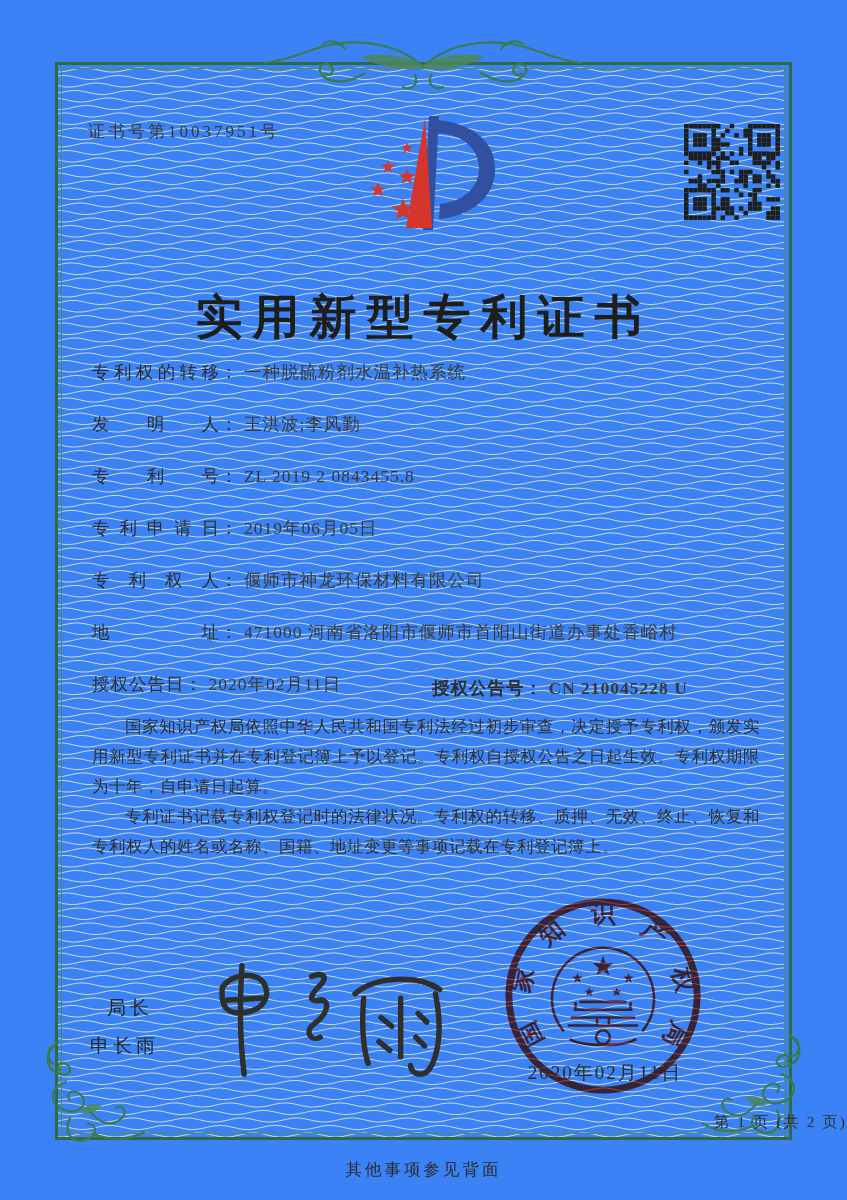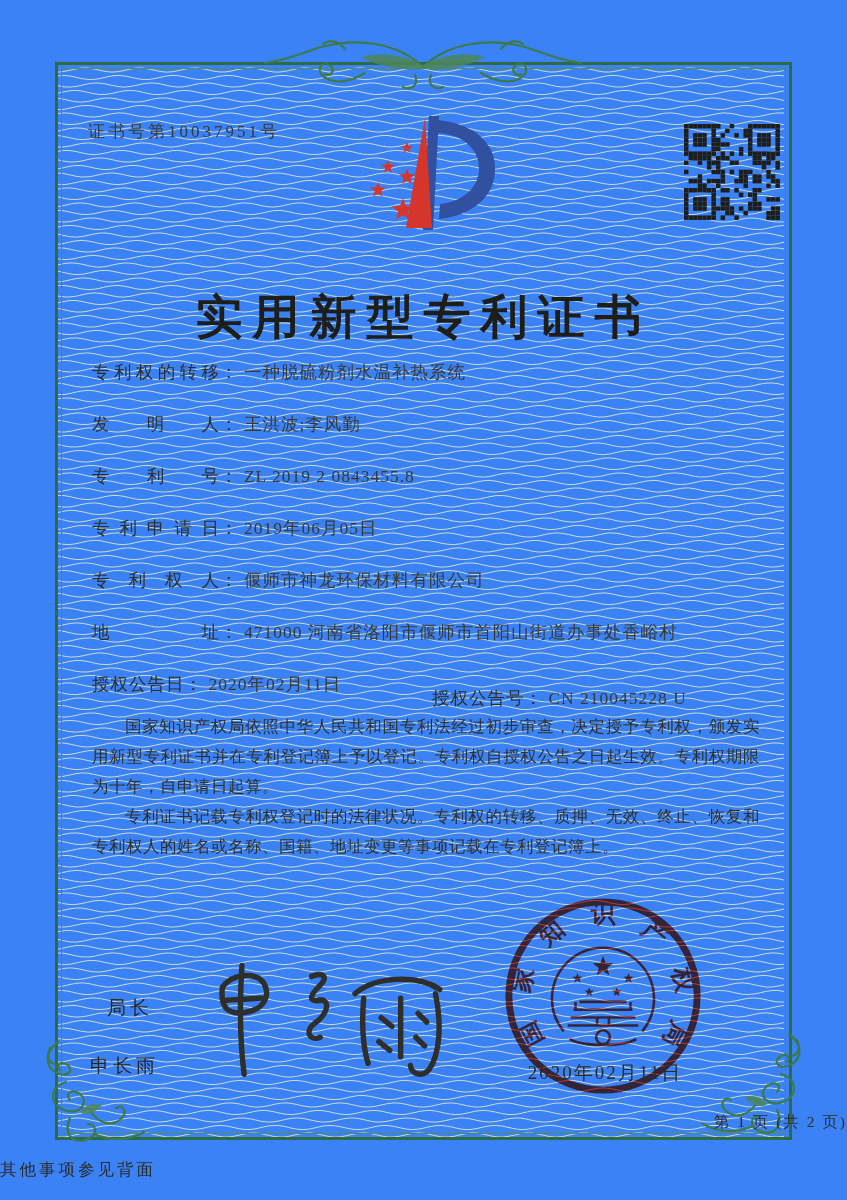--- a/index.html
+++ b/index.html
@@ -18,33 +18,33 @@
   .cert-no{position:absolute; left:88px; top:120px; font-size:17px; letter-spacing:3px; color:#3a3a34;}
   .logo-box{position:absolute; left:344px; top:110px; width:160px; height:128px;}
   .qr-box{position:absolute; left:684px; top:124px; width:96px; height:96px;}
   .title{position:absolute; left:0; top:254px; width:100%; text-align:center;
     font-size:47px; font-weight:700; letter-spacing:10px; color:#1d1d19;margin-top:32px;}
   .fields{position:absolute; left:92px; top:360px; width:670px;}
   .field-row{height:52px; font-size:17.5px; color:#2e2e28; letter-spacing:1px; white-space:nowrap;}
   .field-label{display:inline-block; width:128px; text-align:justify; text-align-last:justify; vertical-align:top;}
   .field-value{color:#3a3a32;}
   .grant-row{position:absolute; left:92px; top:672px; width:670px; font-size:17.5px; color:#2e2e28; letter-spacing:1px; white-space:nowrap;}
-  .grant-right{position:absolute; left:340px; top:14px;}
+  .grant-right{position:absolute; left:340px; top:4px;font-weight:bold;}
   .body-text{position:absolute; left:92px; top:712px; width:668px;
     font-size:16.5px; line-height:1.82; color:#30302a; text-align:justify; letter-spacing:.5px;}
   .body-text p{margin:0; text-indent:2em;}
   .director-title{position:absolute; left:107px; top:995px; font-size:19px; letter-spacing:4px; color:#26261f;}
-  .director-name{position:absolute; left:90px; top:1033px; font-size:19px; letter-spacing:4px; color:#26261f;margin-top:20px;}
+  .director-name{position:absolute; left:90px; top:1033px; font-size:19px; letter-spacing:4px; color:#26261f;}
   .sig-box{position:absolute; left:205px; top:948px; width:250px; height:135px;}
   .seal-box{position:absolute; left:500px; top:893px; width:206px; height:206px; mix-blend-mode:multiply; opacity:.93;}
   .seal-date{position:absolute; left:505px; top:1060px; width:200px; text-align:center;
     font-size:19px; letter-spacing:2px; color:#2b2b26;}
   .page-indicator{position:absolute; left:0; top:1112px; width:100%; text-align:right;
     font-size:15.5px; letter-spacing:2px; color:#2e2e28;}
-  .back-note{position:absolute; left:0; top:1159px; width:100%; 
+  .back-note{position:absolute; left:0; top:1159px; width:100%; text-align:center;
     font-size:16.5px; letter-spacing:3px; color:#2b2b25;}
   .flourish-top{position:absolute; left:263px; top:27px; width:320px; height:70px;}
   .corner-bl{position:absolute; left:36px; top:1040px; width:112px; height:112px;}
   .corner-br{position:absolute; left:699px; top:1032px; width:112px; height:112px; transform:scaleX(-1);}
 </style>
 </head>
 <body>
 
 <div class="certificate">
 

